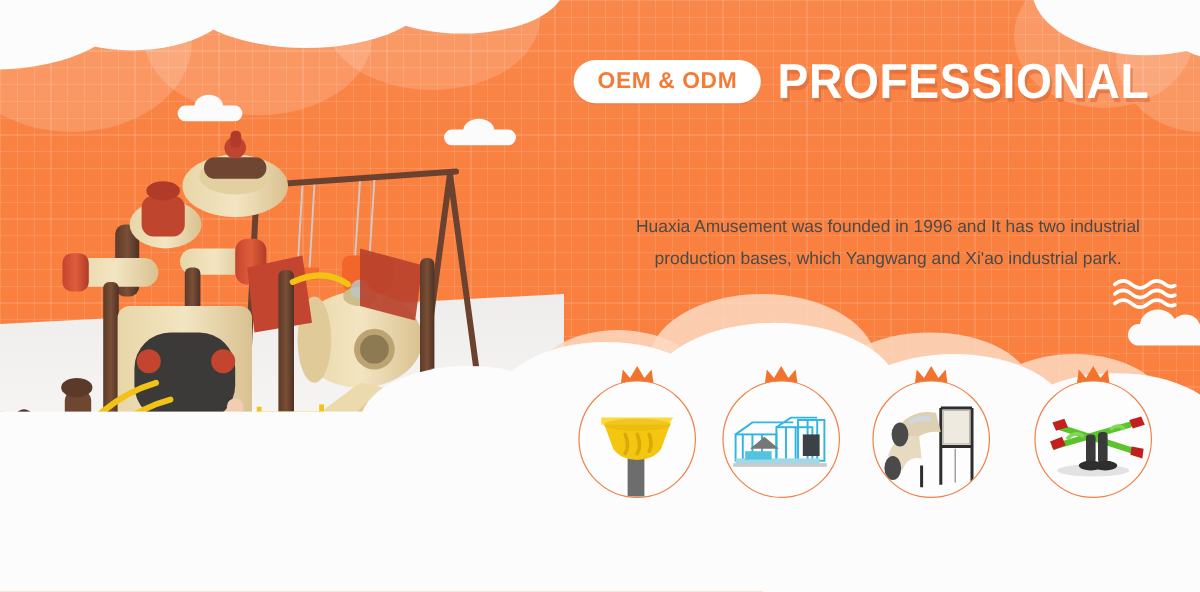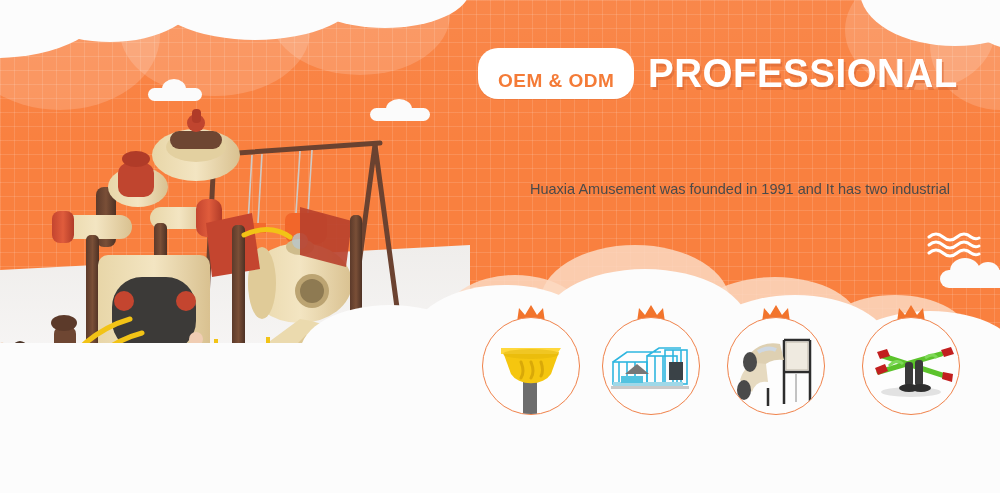--- a/index.html
+++ b/index.html
@@ -48,21 +48,21 @@
   .cb.light{background:#fbd9c2;opacity:.85;}
   .cb.white{background:#fcfcfc;}
   .cloudbase{position:absolute;left:0;bottom:0;width:1000px;height:150px;background:#fcfcfc;}
 
   
   .headline{position:absolute;left:478px;top:48px;width:505px;}
   .pill{
     display:inline-block;vertical-align:middle;
     background:#ffffff;border-radius:20px;
     color:#f47b37;font-size:19px;font-weight:bold;letter-spacing:.5px;
-    padding:22px 20px 7px;
+    padding:7px 20px 7px;
     box-shadow:0 1px 0 rgba(200,90,40,.18);
   }
   .h-row1{display:flex;align-items:center;gap:14px;}
   .h-big{
     color:#ffffff;font-weight:bold;font-size:41px;line-height:.98;
     letter-spacing:.5px;
     font-family:"Liberation Sans Narrow","Liberation Sans",sans-serif;
     transform:scaleX(.94);transform-origin:left center;
     text-shadow:2px 3px 0 rgba(214,100,50,.55);
     white-space:nowrap;
@@ -290,21 +290,22 @@
   </div>
 
   <div class="headline">
     <div class="h-row1">
       <span class="pill">OEM &amp; ODM</span>
       <span class="h-big">PROFESSIONAL</span>
     </div>
   </div>
 
   <div class="desc">
-    <div>Huaxia Amusement was founded in 1991 and It has two industrial</div>
+    <div>Huaxia Amusement was founded in 1996 and It has two industrial</div>
+    <div>production bases, which Yangwang and Xi'ao industrial park.</div>
   </div>
 
   <svg class="waves" viewBox="0 0 56 30">
     <g stroke="#ffffff" stroke-width="3" fill="none" stroke-linecap="round">
       <path d="M3 7 q7 -6 14 0 q7 6 14 0 q7 -6 14 0 q4 3 8 1"></path>
       <path d="M3 15 q7 -6 14 0 q7 6 14 0 q7 -6 14 0 q4 3 8 1"></path>
       <path d="M3 23 q7 -6 14 0 q7 6 14 0 q7 -6 14 0 q4 3 8 1"></path>
     </g>
   </svg>
 

